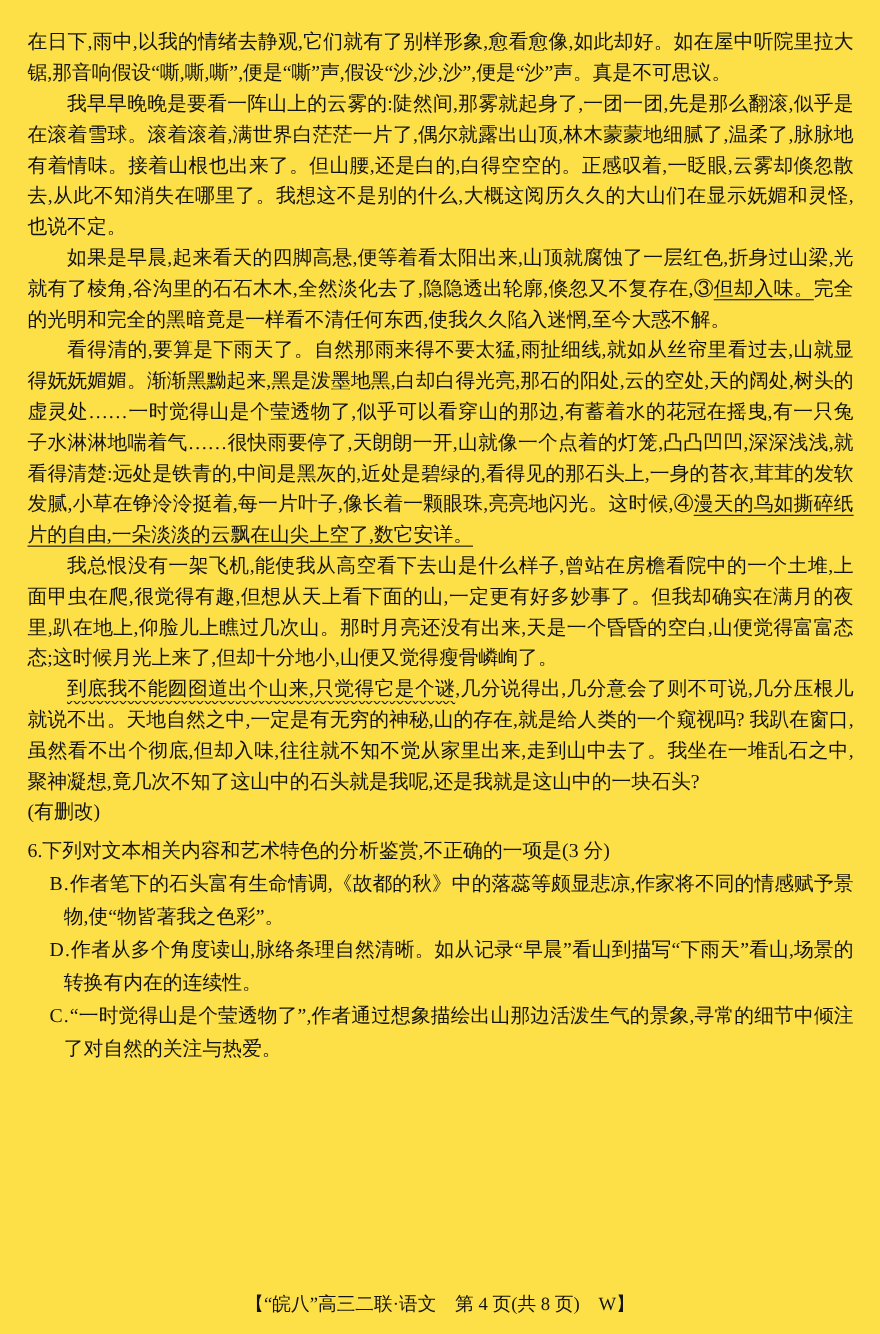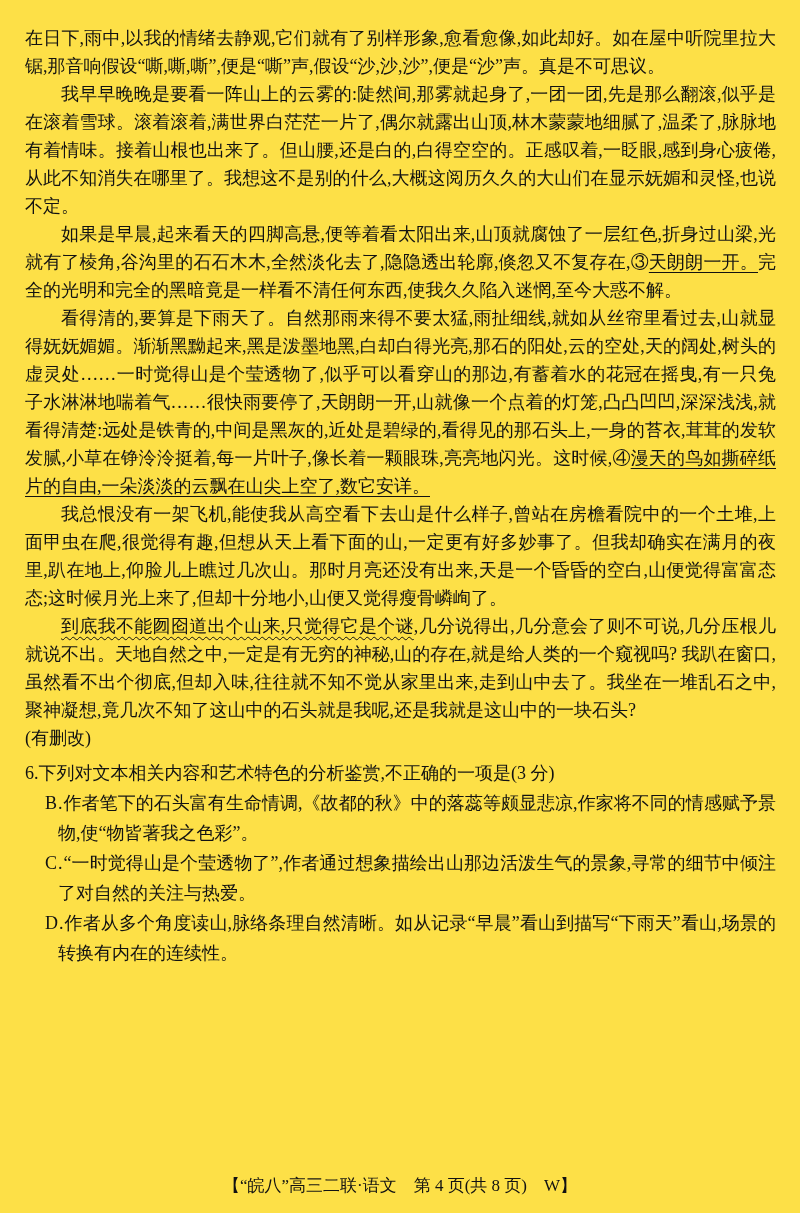--- a/index.html
+++ b/index.html
@@ -67,32 +67,32 @@
     font-family: Liberation Serif, serif;
   }
 </style>
 </head>
 <body>
 
 <div class="page">
 
   <div class="article" id="article">
       <p class="para"><span class="">在日下,雨中,以我的情绪去静观,它们就有了别样形象,愈看愈像,如此却好。如在屋中听院里拉大锯,那音响假设“嘶,嘶,嘶”,便是“嘶”声,假设“沙,沙,沙”,便是“沙”声。真是不可思议。</span></p>
-      <p class="para indent"><span class="">我早早晚晚是要看一阵山上的云雾的:陡然间,那雾就起身了,一团一团,先是那么翻滚,似乎是在滚着雪球。滚着滚着,满世界白茫茫一片了,偶尔就露出山顶,林木蒙蒙地细腻了,温柔了,脉脉地有着情味。接着山根也出来了。但山腰,还是白的,白得空空的。正感叹着,一眨眼,感到身心疲倦,从此不知消失在哪里了。我想这不是别的什么,大概这阅历久久的大山们在显示妩媚和灵怪,也说不定。</span></p>
-      <p class="para indent"><span class="">如果是早晨,起来看天的四脚高悬,便等着看太阳出来,山顶就腐蚀了一层红色,折身过山梁,光就有了棱角,谷沟里的石石木木,全然淡化去了,隐隐透出轮廓,倏忽又不复存在,③</span><span class="seg-u">天朗朗一开。</span><span class="">完全的光明和完全的黑暗竟是一样看不清任何东西,使我久久陷入迷惘,至今大惑不解。</span></p>
+      <p class="para indent"><span class="">我早早晚晚是要看一阵山上的云雾的:陡然间,那雾就起身了,一团一团,先是那么翻滚,似乎是在滚着雪球。滚着滚着,满世界白茫茫一片了,偶尔就露出山顶,林木蒙蒙地细腻了,温柔了,脉脉地有着情味。接着山根也出来了。但山腰,还是白的,白得空空的。正感叹着,一眨眼,云雾却倏忽散去,从此不知消失在哪里了。我想这不是别的什么,大概这阅历久久的大山们在显示妩媚和灵怪,也说不定。</span></p>
+      <p class="para indent"><span class="">如果是早晨,起来看天的四脚高悬,便等着看太阳出来,山顶就腐蚀了一层红色,折身过山梁,光就有了棱角,谷沟里的石石木木,全然淡化去了,隐隐透出轮廓,倏忽又不复存在,③</span><span class="seg-u">但却入味。</span><span class="">完全的光明和完全的黑暗竟是一样看不清任何东西,使我久久陷入迷惘,至今大惑不解。</span></p>
       <p class="para indent"><span class="">看得清的,要算是下雨天了。自然那雨来得不要太猛,雨扯细线,就如从丝帘里看过去,山就显得妩妩媚媚。渐渐黑黝起来,黑是泼墨地黑,白却白得光亮,那石的阳处,云的空处,天的阔处,树头的虚灵处……一时觉得山是个莹透物了,似乎可以看穿山的那边,有蓄着水的花冠在摇曳,有一只兔子水淋淋地喘着气……很快雨要停了,天朗朗一开,山就像一个点着的灯笼,凸凸凹凹,深深浅浅,就看得清楚:远处是铁青的,中间是黑灰的,近处是碧绿的,看得见的那石头上,一身的苔衣,茸茸的发软发腻,小草在铮泠泠挺着,每一片叶子,像长着一颗眼珠,亮亮地闪光。这时候,④</span><span class="seg-u">漫天的鸟如撕碎纸片的自由,一朵淡淡的云飘在山尖上空了,数它安详。</span></p>
       <p class="para indent"><span class="">我总恨没有一架飞机,能使我从高空看下去山是什么样子,曾站在房檐看院中的一个土堆,上面甲虫在爬,很觉得有趣,但想从天上看下面的山,一定更有好多妙事了。但我却确实在满月的夜里,趴在地上,仰脸儿上瞧过几次山。那时月亮还没有出来,天是一个昏昏的空白,山便觉得富富态态;这时候月光上来了,但却十分地小,山便又觉得瘦骨嶙峋了。</span></p>
       <p class="para indent"><span class="seg-w">到底我不能囫囵道出个山来,只觉得它是个谜</span><span class="">,几分说得出,几分意会了则不可说,几分压根儿就说不出。天地自然之中,一定是有无穷的神秘,山的存在,就是给人类的一个窥视吗? 我趴在窗口,虽然看不出个彻底,但却入味,往往就不知不觉从家里出来,走到山中去了。我坐在一堆乱石之中,聚神凝想,竟几次不知了这山中的石头就是我呢,还是我就是这山中的一块石头?</span></p>
       <p class="para right"><span class="">(有删改)</span></p>
     </div>
 
   <div class="question-block">
     <p class="question-stem">6.下列对文本相关内容和艺术特色的分析鉴赏,不正确的一项是(3 分)</p>
     <div class="options" id="options">
         <p class="option"><span class="opt-label">B.</span><span>作者笔下的石头富有生命情调,《故都的秋》中的落蕊等颇显悲凉,作家将不同的情感赋予景物,使“物皆著我之色彩”。</span></p>
+        <p class="option"><span class="opt-label">D.</span><span>作者从多个角度读山,脉络条理自然清晰。如从记录“早晨”看山到描写“下雨天”看山,场景的转换有内在的连续性。</span></p>
         <p class="option"><span class="opt-label">C.</span><span>“一时觉得山是个莹透物了”,作者通过想象描绘出山那边活泼生气的景象,寻常的细节中倾注了对自然的关注与热爱。</span></p>
-        <p class="option"><span class="opt-label">D.</span><span>作者从多个角度读山,脉络条理自然清晰。如从记录“早晨”看山到描写“下雨天”看山,场景的转换有内在的连续性。</span></p>
       </div>
   </div>
 
   <div class="footer">【“皖八”高三二联·语文　第 4 页(共 8 页)　W】</div>
 
 </div>
 
 </body></html>

